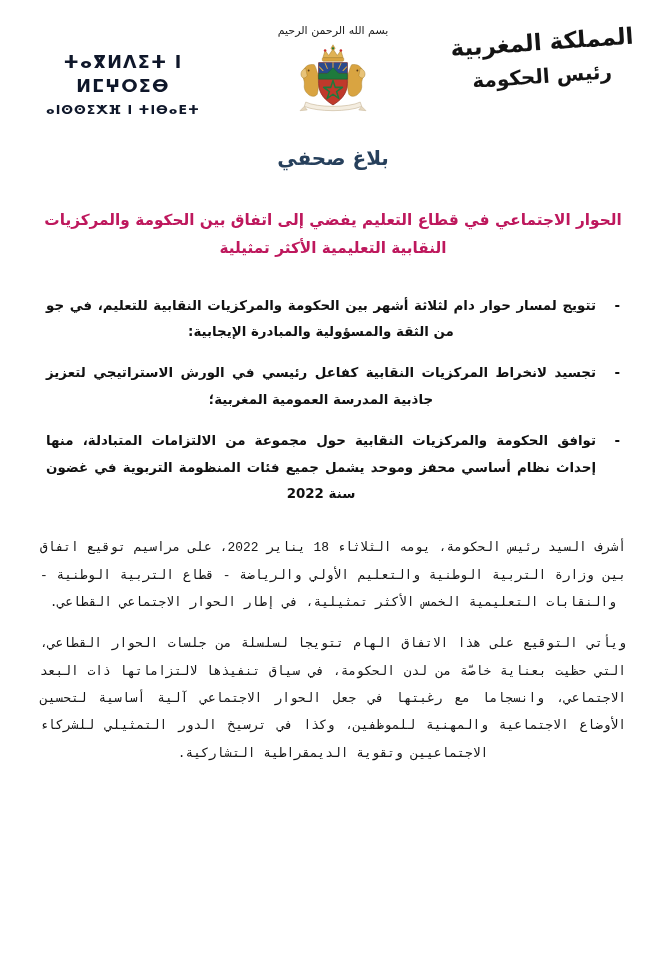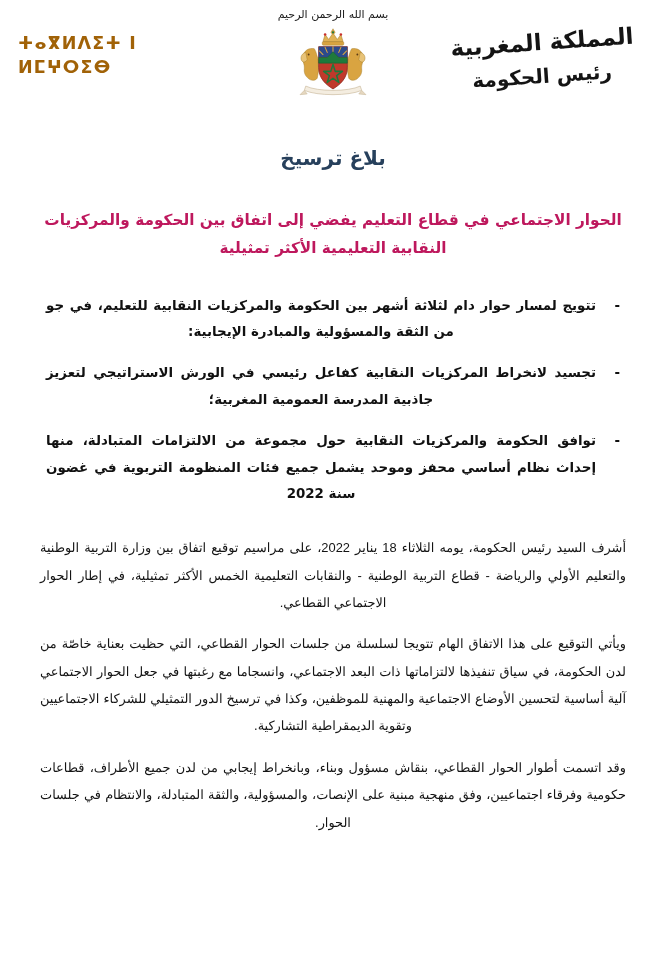--- a/index.html
+++ b/index.html
@@ -28,25 +28,25 @@
   
   .letterhead {
     position: relative;
     height: 128px;
     width: 100%;
   }
 
   .lh-amazigh {
     position: absolute;
     left: 18px;
-    top: 32px;
+    top: 51px;
     width: 210px;
-    text-align: left;
+    text-align: center;
     direction: ltr;
-    color: #a16207;
+    color: #0f172a;
   }
   .lh-amazigh .line1 {
     font-size: 17.5px;
     font-weight: 700;
     letter-spacing: 1.2px;
     line-height: 1.35;
     font-family: "DejaVu Sans", sans-serif;
   }
   .lh-amazigh .line2 {
     font-size: 12.5px;
@@ -79,21 +79,21 @@
     line-height: 1.5;
     margin-top: 2px;
     font-family: "DejaVu Sans", sans-serif;
     transform: rotate(-4deg);
   }
 
   .lh-center {
     position: absolute;
     left: 50%;
     transform: translateX(-50%);
-    top: 8px;
+    top: 24px;
     width: 170px;
     text-align: center;
   }
   .basmala {
     font-size: 11px;
     color: #1a1a1a;
     font-family: "DejaVu Sans", sans-serif;
     line-height: 1.2;
     margin-bottom: 2px;
     white-space: nowrap;
@@ -154,33 +154,34 @@
   .body-text {
     margin: 26px 40px 0 40px;
   }
   .body-text p {
     font-size: 12.9px;
     line-height: 2.12;
     color: #141414;
     margin: 0 0 14px 0;
     text-align: justify;
     text-align-last: center;
-    font-family: Liberation Sans, sans-serif;
+    font-family: Liberation Mono, monospace;
   }
   .body-text p.first { margin-top: 0; }
 </style>
 </head>
 <body>
 
 <div class="page">
 
   <div class="letterhead">
 
     <div class="lh-amazigh">
       <div class="line1">ⵜⴰⴳⵍⴷⵉⵜ ⵏ ⵍⵎⵖⵔⵉⴱ</div>
+      <div class="line2">ⴰⵏⵙⵙⵉⵅⴼ ⵏ ⵜⵏⴱⴰⴹⵜ</div>
     </div>
 
     <div class="lh-center">
       <div class="basmala">بسم الله الرحمن الرحيم</div>
       <svg class="emblem" width="86" height="86" viewBox="0 0 120 120" aria-hidden="true">
 
         <g>
           <path d="M60 8 L63 13 L60 17 L57 13 Z" fill="#d9a441" stroke="#a8802c" stroke-width="0.6"></path>
           <path d="M46 26 L49 16 L54 23 L60 14 L66 23 L71 16 L74 26 Z" fill="#e0b255" stroke="#a8802c" stroke-width="0.8"></path>
           <rect x="45" y="26" width="30" height="5" rx="1.6" fill="#d9a441" stroke="#a8802c" stroke-width="0.7"></rect>
@@ -226,21 +227,21 @@
         <path d="M100 94 L106 100 L96 99 Z" fill="#e6d8c0" stroke="#c8b89a" stroke-width="0.8"></path>
       </svg>
     </div>
 
     <div class="lh-arabic">
       <div class="line1">المملكة المغربية</div>
       <div class="line2">رئيس الحكومة</div>
     </div>
   </div>
 
-  <div class="doc-title">بلاغ ترسيخ</div>
+  <div class="doc-title">بلاغ صحفي</div>
 
   <div class="headline">الحوار الاجتماعي في قطاع التعليم يفضي إلى اتفاق بين الحكومة والمركزيات النقابية التعليمية الأكثر تمثيلية</div>
 
   <ul class="bullets">
     <li>
       <span class="dash">-</span>
       <span>تتويج لمسار حوار دام لثلاثة أشهر بين الحكومة والمركزيات النقابية للتعليم، في جو من الثقة والمسؤولية والمبادرة الإيجابية:</span>
     </li>
     <li>
       <span class="dash">-</span>
@@ -248,16 +249,15 @@
     </li>
     <li>
       <span class="dash">-</span>
       <span>توافق الحكومة والمركزيات النقابية حول مجموعة من الالتزامات المتبادلة، منها إحداث نظام أساسي محفز وموحد يشمل جميع فئات المنظومة التربوية في غضون سنة 2022</span>
     </li>
   </ul>
 
   <div class="body-text">
     <p class="first">أشرف السيد رئيس الحكومة، يومه الثلاثاء 18 يناير 2022، على مراسيم توقيع اتفاق بين وزارة التربية الوطنية والتعليم الأولي والرياضة - قطاع التربية الوطنية - والنقابات التعليمية الخمس الأكثر تمثيلية، في إطار الحوار الاجتماعي القطاعي.</p>
     <p>ويأتي التوقيع على هذا الاتفاق الهام تتويجا لسلسلة من جلسات الحوار القطاعي، التي حظيت بعناية خاصّة من لدن الحكومة، في سياق تنفيذها لالتزاماتها ذات البعد الاجتماعي، وانسجاما مع رغبتها في جعل الحوار الاجتماعي آلية أساسية لتحسين الأوضاع الاجتماعية والمهنية للموظفين، وكذا في ترسيخ الدور التمثيلي للشركاء الاجتماعيين وتقوية الديمقراطية التشاركية.</p>
-    <p>وقد اتسمت أطوار الحوار القطاعي، بنقاش مسؤول وبناء، وبانخراط إيجابي من لدن جميع الأطراف، قطاعات حكومية وفرقاء اجتماعيين، وفق منهجية مبنية على الإنصات، والمسؤولية، والثقة المتبادلة، والانتظام في جلسات الحوار.</p>
   </div>
 
 </div>
 
 </body></html>

